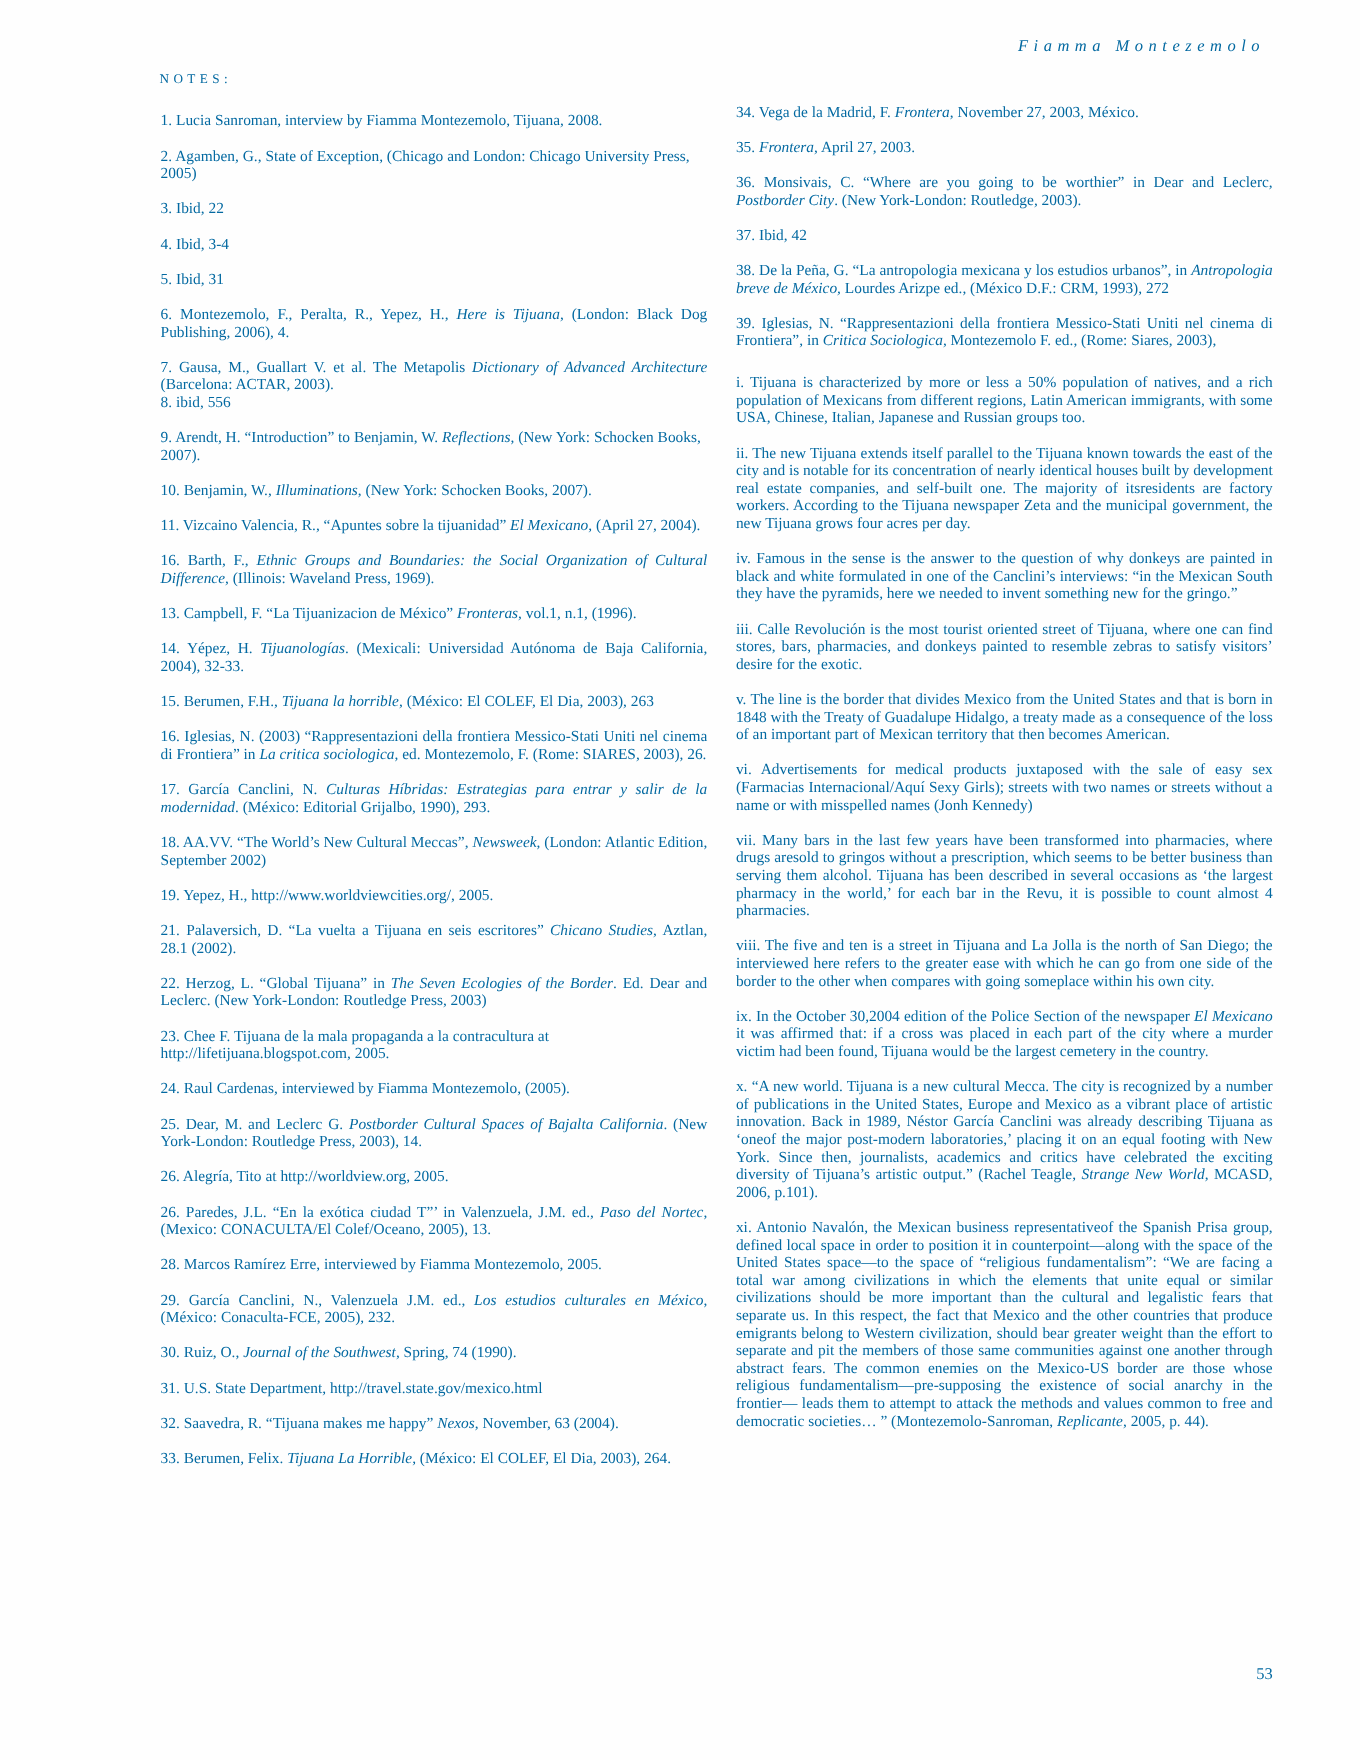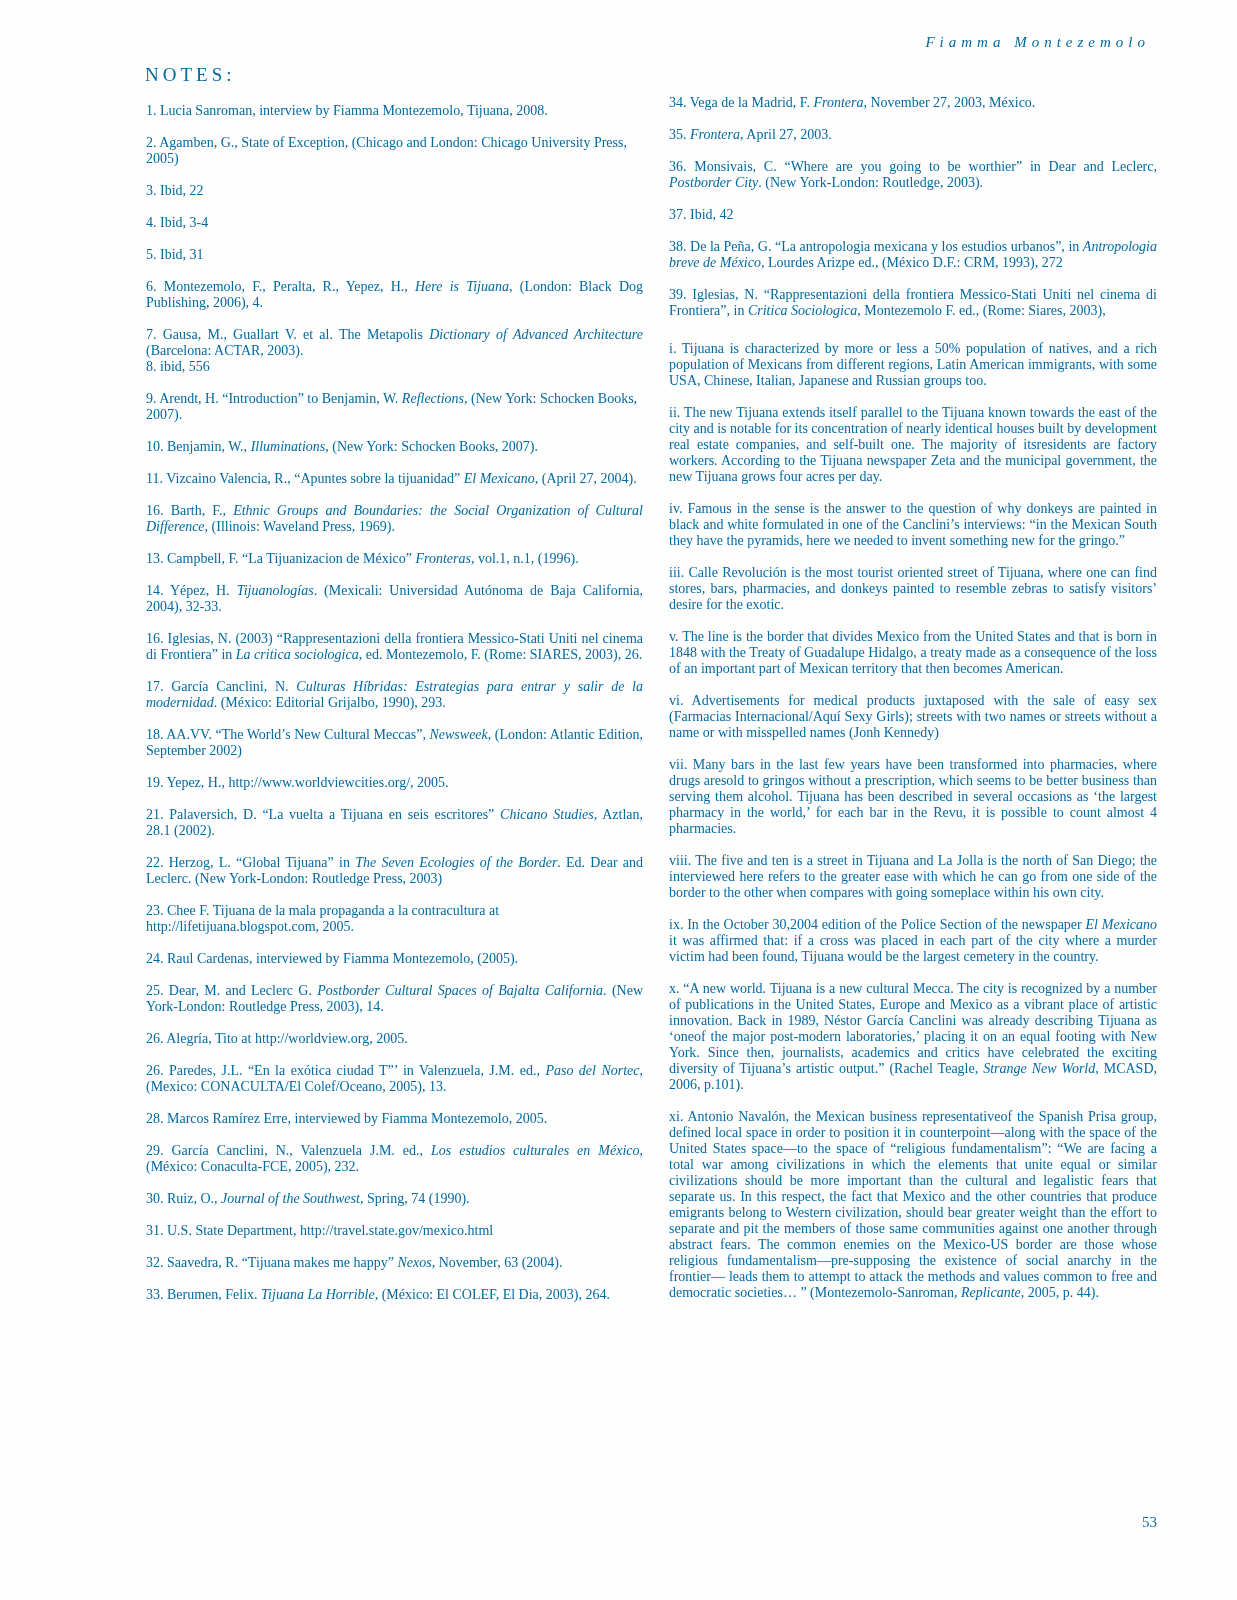--- a/index.html
+++ b/index.html
@@ -15,21 +15,21 @@
     position:absolute;
     top:34px;right:87px;
     font-style:italic;
     font-size:15px;
     letter-spacing:5px;
     white-space:nowrap;
   }
   .heading{
     position:absolute;
     left:145px;top:64px;
-    font-size:19px;
+    font-size:12px;
     letter-spacing:4px;
   }
   .col{
     position:absolute;
     text-align:justify;
     font-size:14px;
     line-height:16px;
   }
   .col-left{left:146px;top:103px;width:497px;}
   .col-right{left:669px;top:95px;width:488px;}
@@ -55,20 +55,21 @@
       <p class="note"><span>4. Ibid, 3-4</span></p>
       <p class="note"><span>5. Ibid, 31</span></p>
       <p class="note"><span>6. Montezemolo, F., Peralta, R., Yepez, H., </span><i>Here is Tijuana</i><span>, (London: Black Dog Publishing, 2006), 4.</span></p>
       <p class="note"><span>7. Gausa, M., Guallart V. et al. The Metapolis </span><i>Dictionary of Advanced Architecture</i><span> (Barcelona: ACTAR, 2003).</span><br><span>8. ibid, 556</span></p>
       <p class="note"><span>9. Arendt, H. “Introduction” to Benjamin, W. </span><i>Reflections</i><span>, (New York: Schocken Books,</span><br><span>2007).</span></p>
       <p class="note"><span>10. Benjamin, W., </span><i>Illuminations</i><span>, (New York: Schocken Books, 2007).</span></p>
       <p class="note"><span>11. Vizcaino Valencia, R., “Apuntes sobre la tijuanidad” </span><i>El Mexicano</i><span>, (April 27, 2004).</span></p>
       <p class="note"><span>16. Barth, F., </span><i>Ethnic Groups and Boundaries: the Social Organization of Cultural Difference</i><span>, (Illinois: Waveland Press, 1969).</span></p>
       <p class="note"><span>13. Campbell, F. “La Tijuanizacion de México” </span><i>Fronteras</i><span>, vol.1, n.1, (1996).</span></p>
       <p class="note"><span>14. Yépez, H. </span><i>Tijuanologías</i><span>. (Mexicali: Universidad Autónoma de Baja California, 2004), 32-33.</span></p>
+      <p class="note"><span>15. Berumen, F.H., </span><i>Tijuana la horrible</i><span>, (México: El COLEF, El Dia, 2003), 263</span></p>
       <p class="note"><span>16. Iglesias, N. (2003) “Rappresentazioni della frontiera Messico-Stati Uniti nel cinema di Frontiera” in </span><i>La critica sociologica</i><span>, ed. Montezemolo, F. (Rome: SIARES, 2003), 26.</span></p>
       <p class="note"><span>17. García Canclini, N. </span><i>Culturas Híbridas: Estrategias para entrar y salir de la modernidad</i><span>. (México: Editorial Grijalbo, 1990), 293.</span></p>
       <p class="note"><span>18. AA.VV. “The World’s New Cultural Meccas”, </span><i>Newsweek</i><span>, (London: Atlantic Edition, September 2002)</span></p>
       <p class="note"><span>19. Yepez, H., http://www.worldviewcities.org/, 2005.</span></p>
       <p class="note"><span>21. Palaversich, D. “La vuelta a Tijuana en seis escritores” </span><i>Chicano Studies</i><span>, Aztlan, 28.1 (2002).</span></p>
       <p class="note"><span>22. Herzog, L. “Global Tijuana” in </span><i>The Seven Ecologies of the Border</i><span>. Ed. Dear and Leclerc. (New York-London: Routledge Press, 2003)</span></p>
       <p class="note"><span>23. Chee F. Tijuana de la mala propaganda a la contracultura at</span><br><span>http://lifetijuana.blogspot.com, 2005.</span></p>
       <p class="note"><span>24. Raul Cardenas, interviewed by Fiamma Montezemolo, (2005).</span></p>
       <p class="note"><span>25. Dear, M. and Leclerc G. </span><i>Postborder Cultural Spaces of Bajalta California</i><span>. (New York-London: Routledge Press, 2003), 14.</span></p>
       <p class="note"><span>26. Alegría, Tito at http://worldview.org, 2005.</span></p>

